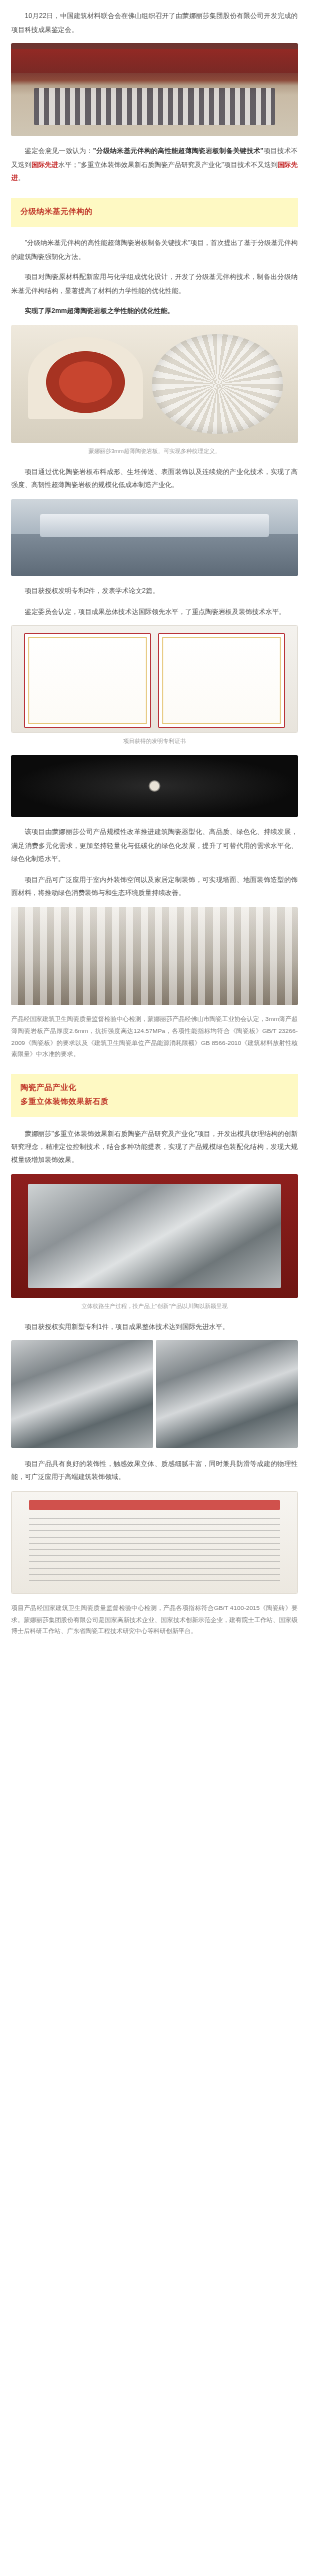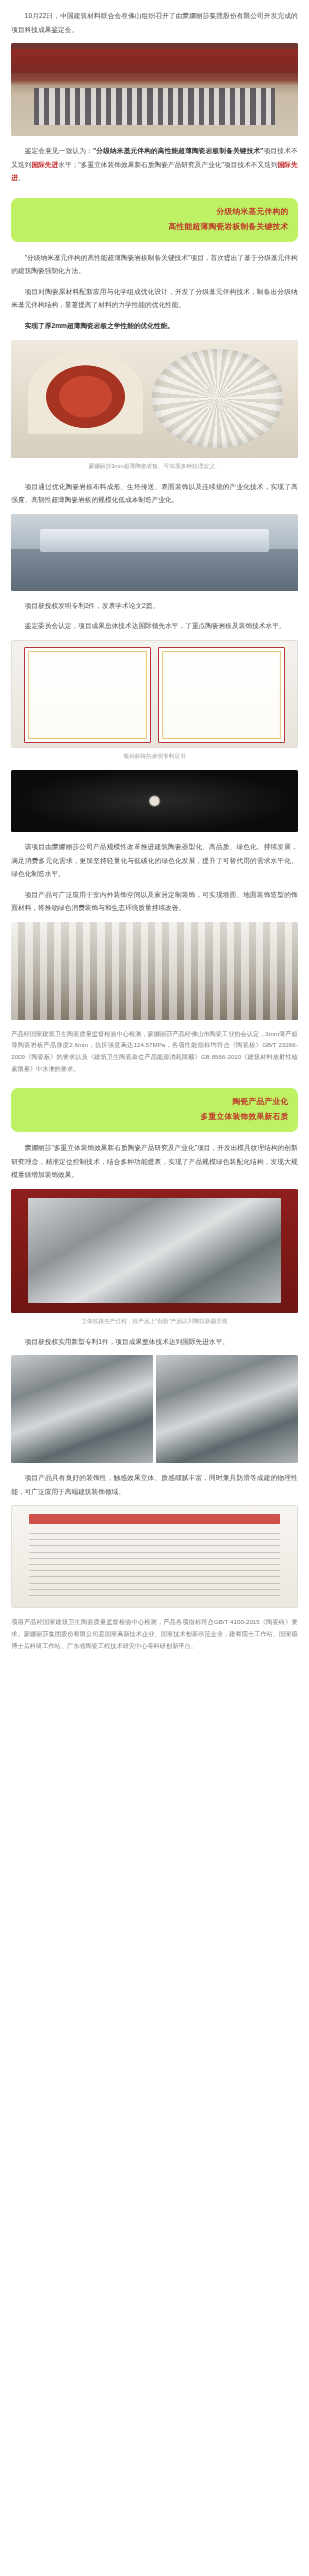--- a/index.html
+++ b/index.html
@@ -170,25 +170,25 @@
     background: repeating-linear-gradient(180deg, rgba(120,120,120,.35) 0 1px, rgba(0,0,0,0) 1px 6.2px);
   }
 
   
   .section-banner {
     margin: 13.4px 0 9.3px 0;
     display: flex;
     justify-content: center;
   }
   .section-banner .inner {
-    background: #bef264;
-    border-radius: 7px;
+    background: #fef9c3;
+    border-radius: 0;
     padding: 7.2px 9.3px;
     width: 100%;
-    text-align: right;
+    text-align: left;
     position: relative;
   }
   .section-banner .line {
     display: block;
     font-size: 7.7px;
     font-weight: bold;
     color: #c0392b;
     line-height: 1.9;
     letter-spacing: 0.3px;
   }
@@ -218,21 +218,20 @@
     <span class="photo photo-group-shot"></span>
   </div>
 
   <p class="body-text">
     <span>鉴定会意见一致认为：</span><span class="bold">"分级纳米基元伴构的高性能超薄陶瓷岩板制备关键技术"</span><span>项目技术不又迭到</span><span class="hl-red">国际先进</span><span>水平；"多重立体装饰效果新石质陶瓷产品研究及产业化"项目技术不又迭到</span><span class="hl-red">国际先进</span><span>。</span>
   </p>
 
   <div class="section-banner">
     <div class="inner">
       <span class="line">分级纳米基元伴构的</span>
-      <span class="line">高性能超薄陶瓷岩板制备关键技术</span>
     </div>
   </div>
 
   <p class="body-text">
     <span>"分级纳米基元伴构的高性能超薄陶瓷岩板制备关键技术"项目，首次提出了基于分级基元伴构的建筑陶瓷强韧化方法。</span>
   </p>
 
   <p class="body-text">
     <span>项目对陶瓷原材料配新应用与化学组成优化设计，开发了分级基元伴构技术，制备出分级纳米基元伴构结构，显著提高了材料的力学性能的优化性能。</span>
   </p>

